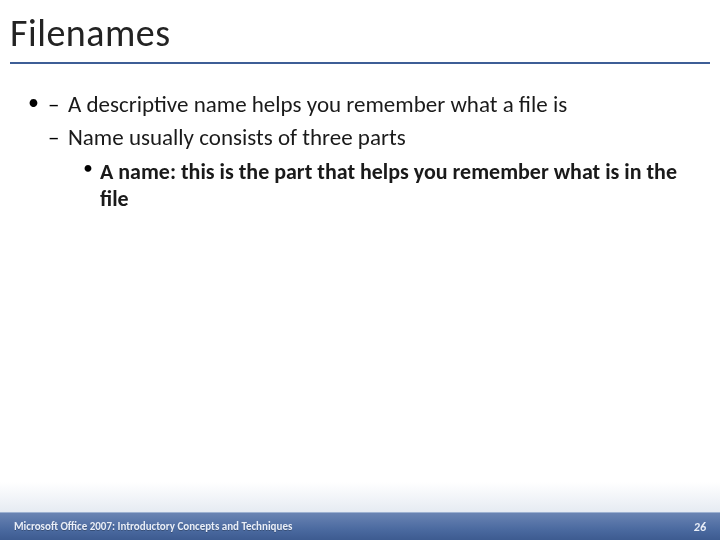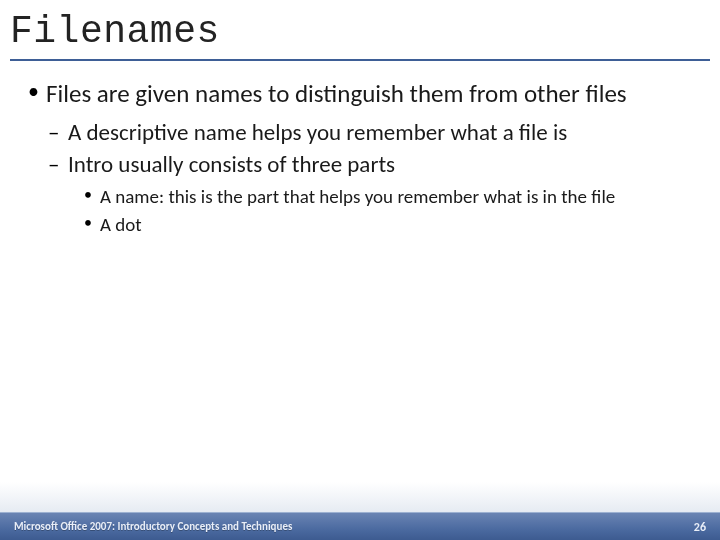--- a/index.html
+++ b/index.html
@@ -17,21 +17,20 @@
     height: 540px;
     position: relative;
     box-sizing: border-box;
   }
   .title {
     font-size: 38px;
     color: #232323;
     padding: 10px 0 6px 10px;
     font-weight: 400;
     letter-spacing: 0.5px;
-    font-family: Liberation Mono, monospace;
   }
   .title-rule {
     margin: 0 10px 0 10px;
     height: 0;
     border: none;
     border-top: 2px solid #3e5e96;
   }
   .body {
     padding: 18px 24px 0 24px;
     color: #1a1a1a;
@@ -76,23 +75,24 @@
     color: #000;
   }
   ul.level3 {
     list-style: none;
     padding: 0;
     margin: 6px 0 6px 14px;
   }
   ul.level3 > li {
     position: relative;
     padding-left: 18px;
-    font-size: 19px;
+    font-size: 22px;
     line-height: 1.25;
     margin-bottom: 4px;
+    font-weight: bold;
   }
   ul.level3 > li::before {
     content: "•";
     position: absolute;
     left: 2px;
     top: 0;
     color: #000;
     font-size: 16px;
   }
   .footer {
@@ -111,20 +111,21 @@
     font-size: 11px;
     font-weight: 600;
     border-top: 1px solid #9db1d1;
     text-align: right;
   }
   .footer-left {
     text-shadow: 0 1px 0 rgba(0,0,0,0.25);
   }
   .footer-right {
     font-size: 12px;
+    font-style: italic;
   }
   .footer-fade {
     position: absolute;
     left: 0;
     right: 0;
     bottom: 28px;
     height: 30px;
     background: linear-gradient(rgba(255,255,255,0), rgba(205,215,230,0.5));
     pointer-events: none;
   }
@@ -133,33 +134,29 @@
 <body>
 
 <div class="slide">
 
   <div class="title">Filenames</div>
   <hr class="title-rule">
 
   <div class="body">
     <ul class="level1">
       <li>
-        <span>Files are given names to distinguish them from other files</span>
         <ul class="level2">
           <li>
             <span>A descriptive name helps you remember what a file is</span>
           </li>
           <li>
-            <span>Intro usually consists of three parts</span>
+            <span>Name usually consists of three parts</span>
             <ul class="level3">
               <li>
                 <span>A name:  this is the part that helps you remember what is in the file</span>
-              </li>
-              <li>
-                <span>A dot</span>
               </li>
             </ul>
           </li>
         </ul>
       </li>
     </ul>
   </div>
 
   <div class="footer-fade"></div>
   <div class="footer">

